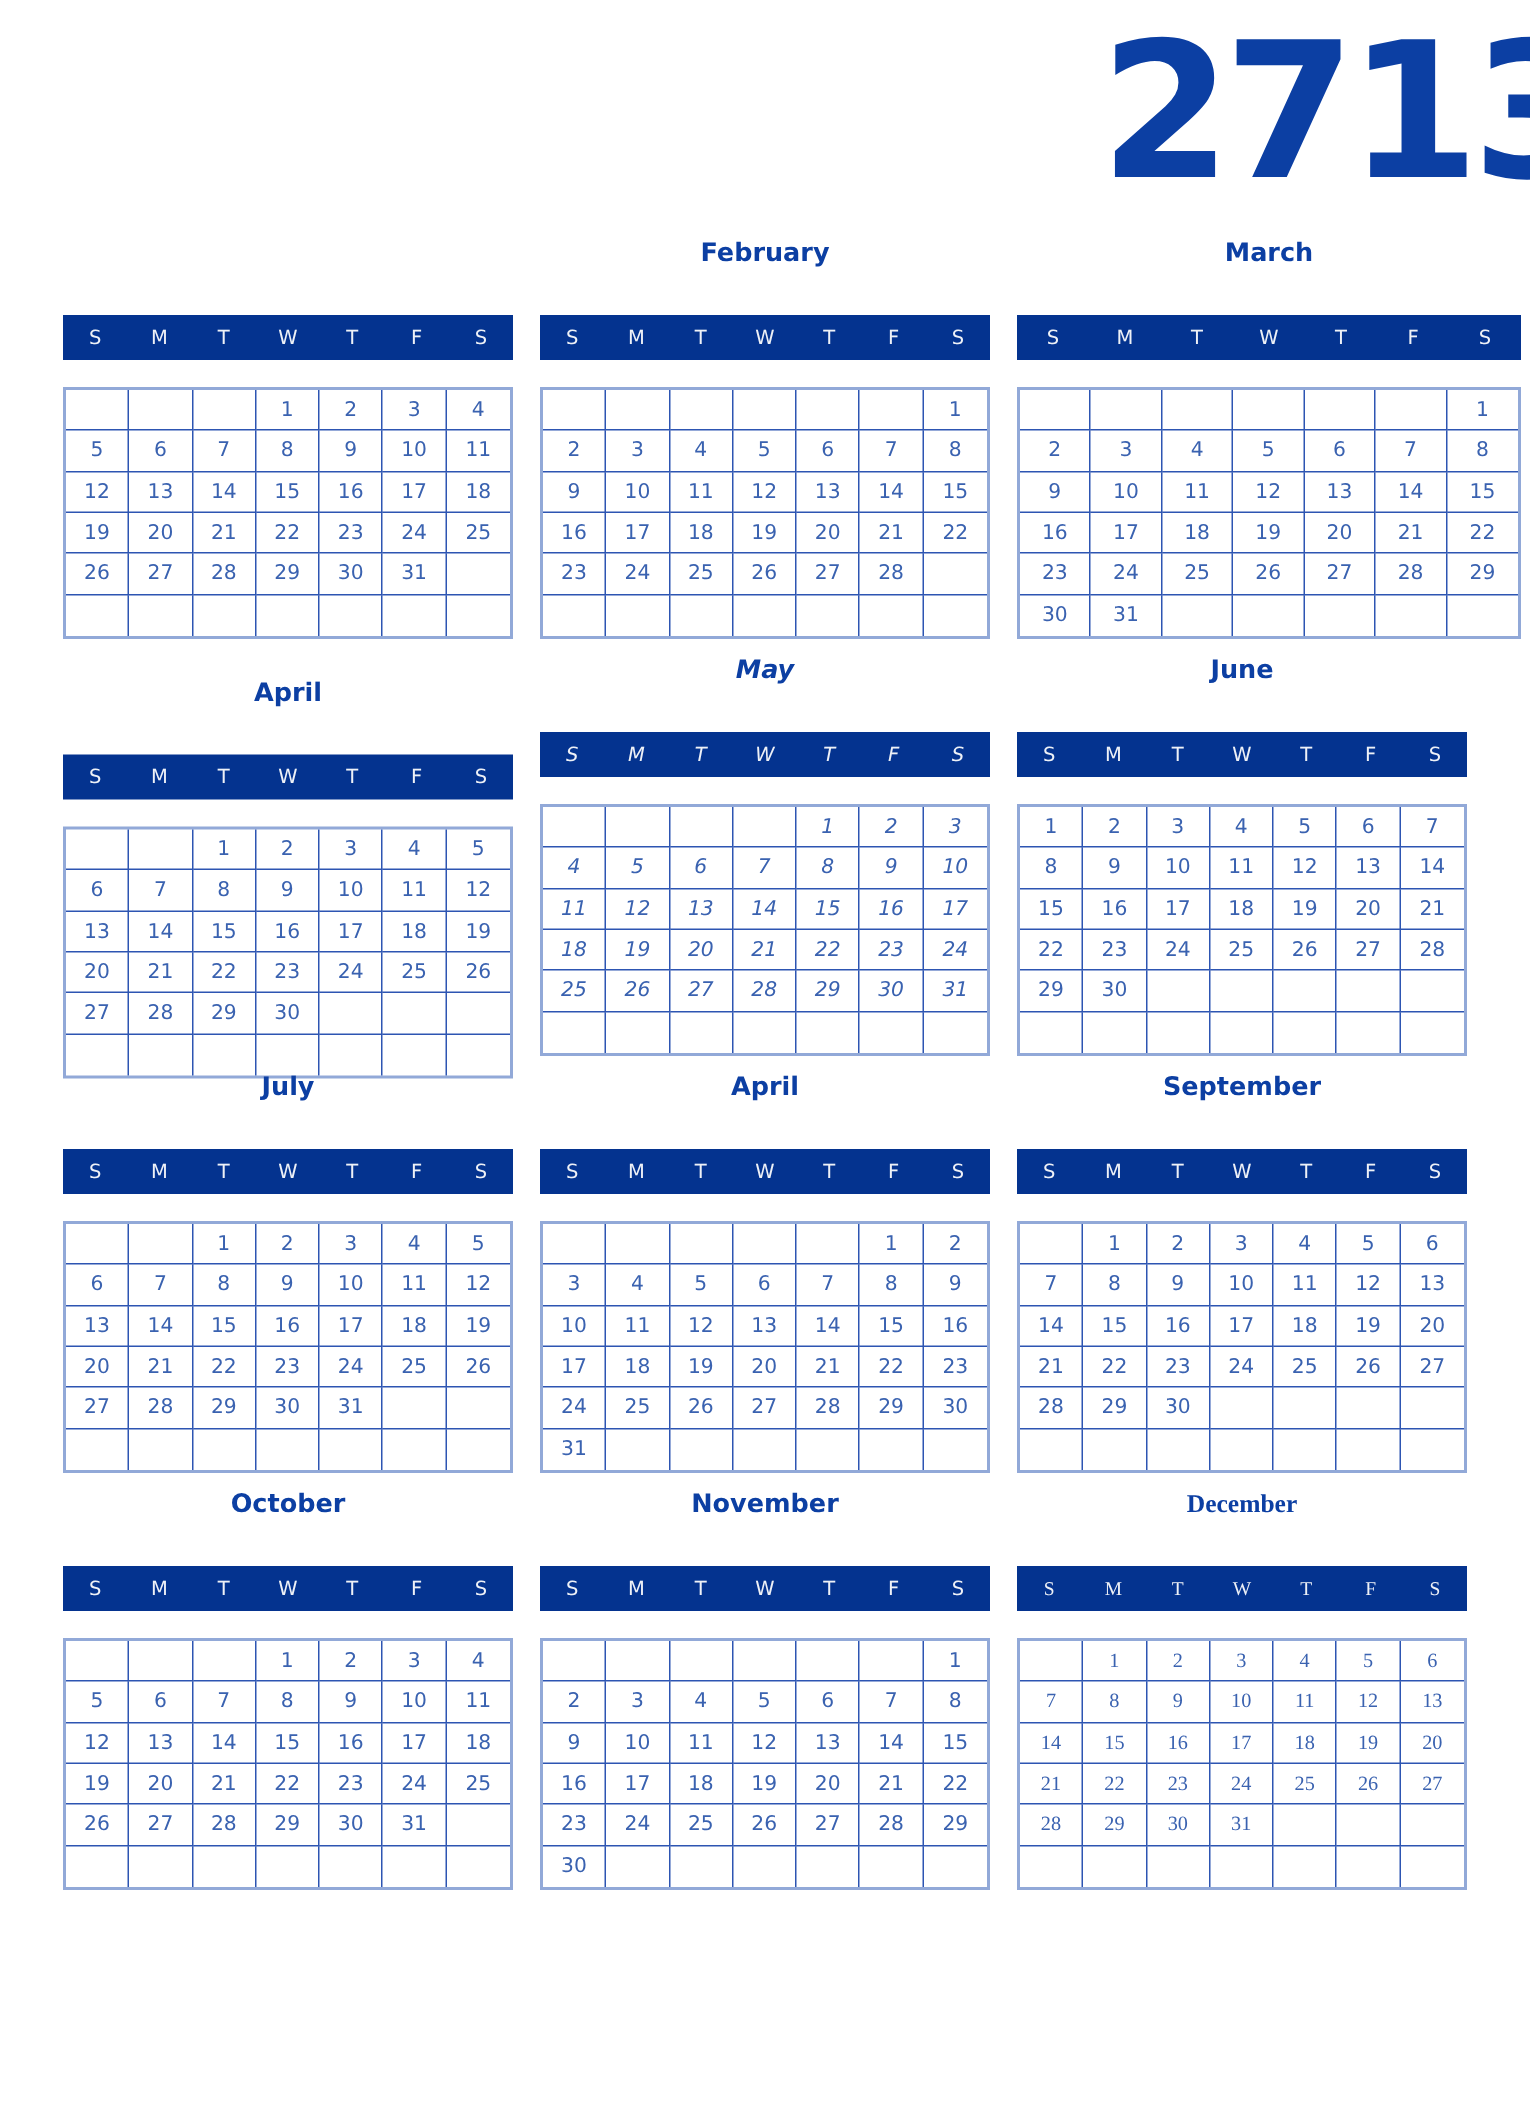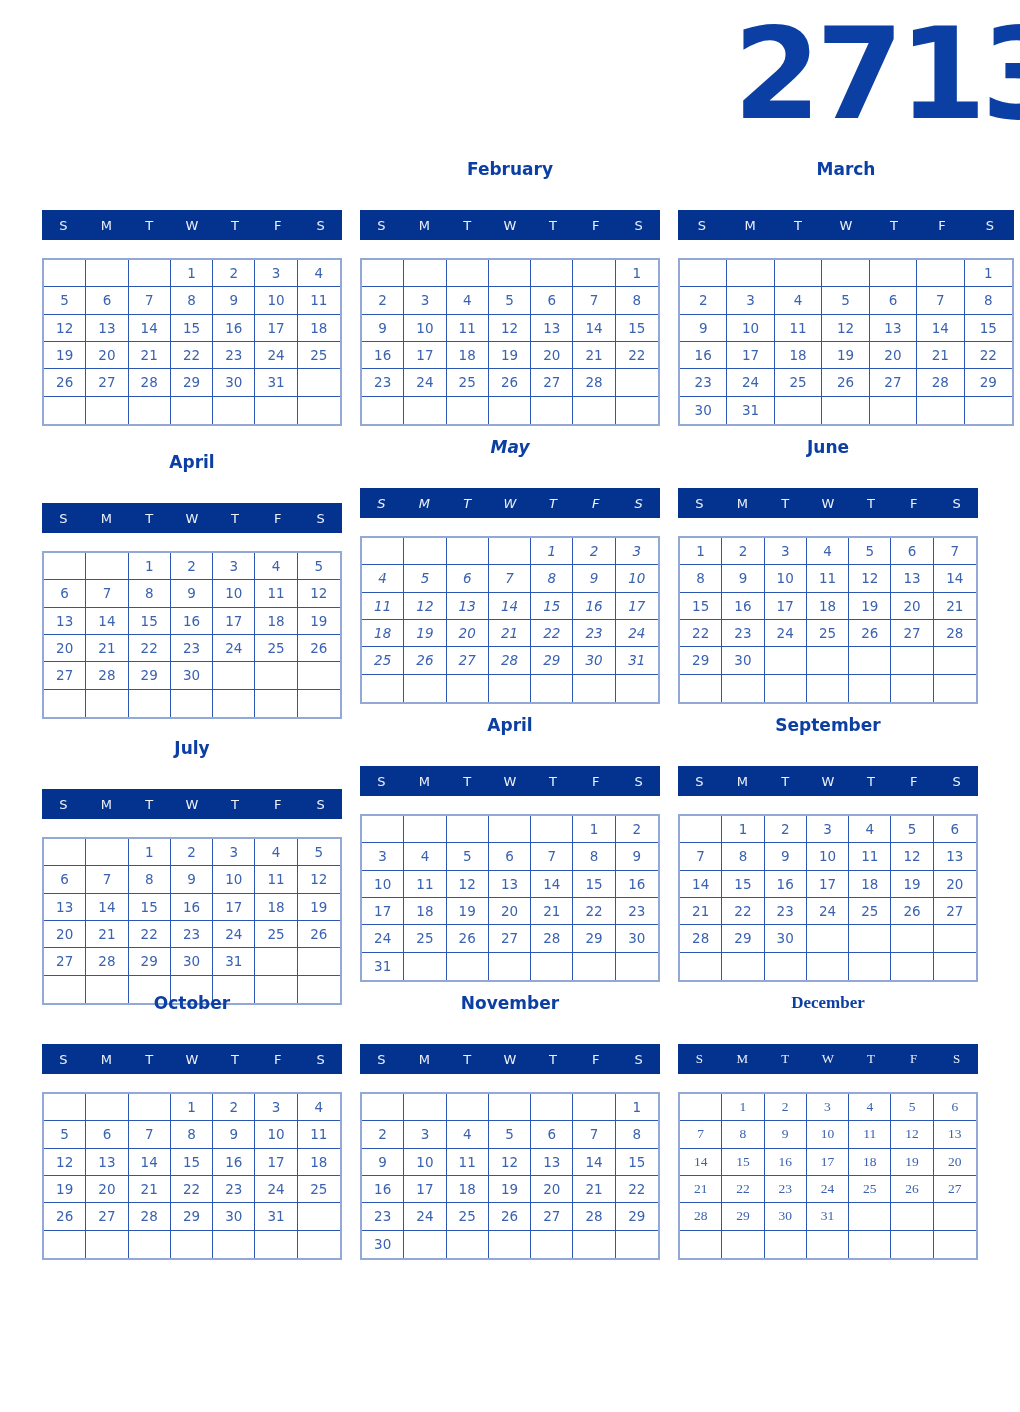--- a/index.html
+++ b/index.html
@@ -376,21 +376,21 @@
           <div class="day-cell last-col"></div>
           <div class="day-cell last-row"></div>
           <div class="day-cell last-row"></div>
           <div class="day-cell last-row"></div>
           <div class="day-cell last-row"></div>
           <div class="day-cell last-row"></div>
           <div class="day-cell last-row"></div>
           <div class="day-cell last-col last-row"></div>
         </div>
       </div>
-      <div class="month" style="left: 42px; top: 734px; text-decoration: underline;">
+      <div class="month" style="left: 42px; top: 711px; text-decoration: underline;">
         <div class="month-title">July</div>
         <div class="weekday-band">
           <span class="weekday-cell">S</span>
           <span class="weekday-cell">M</span>
           <span class="weekday-cell">T</span>
           <span class="weekday-cell">W</span>
           <span class="weekday-cell">T</span>
           <span class="weekday-cell">F</span>
           <span class="weekday-cell">S</span>
         </div>

